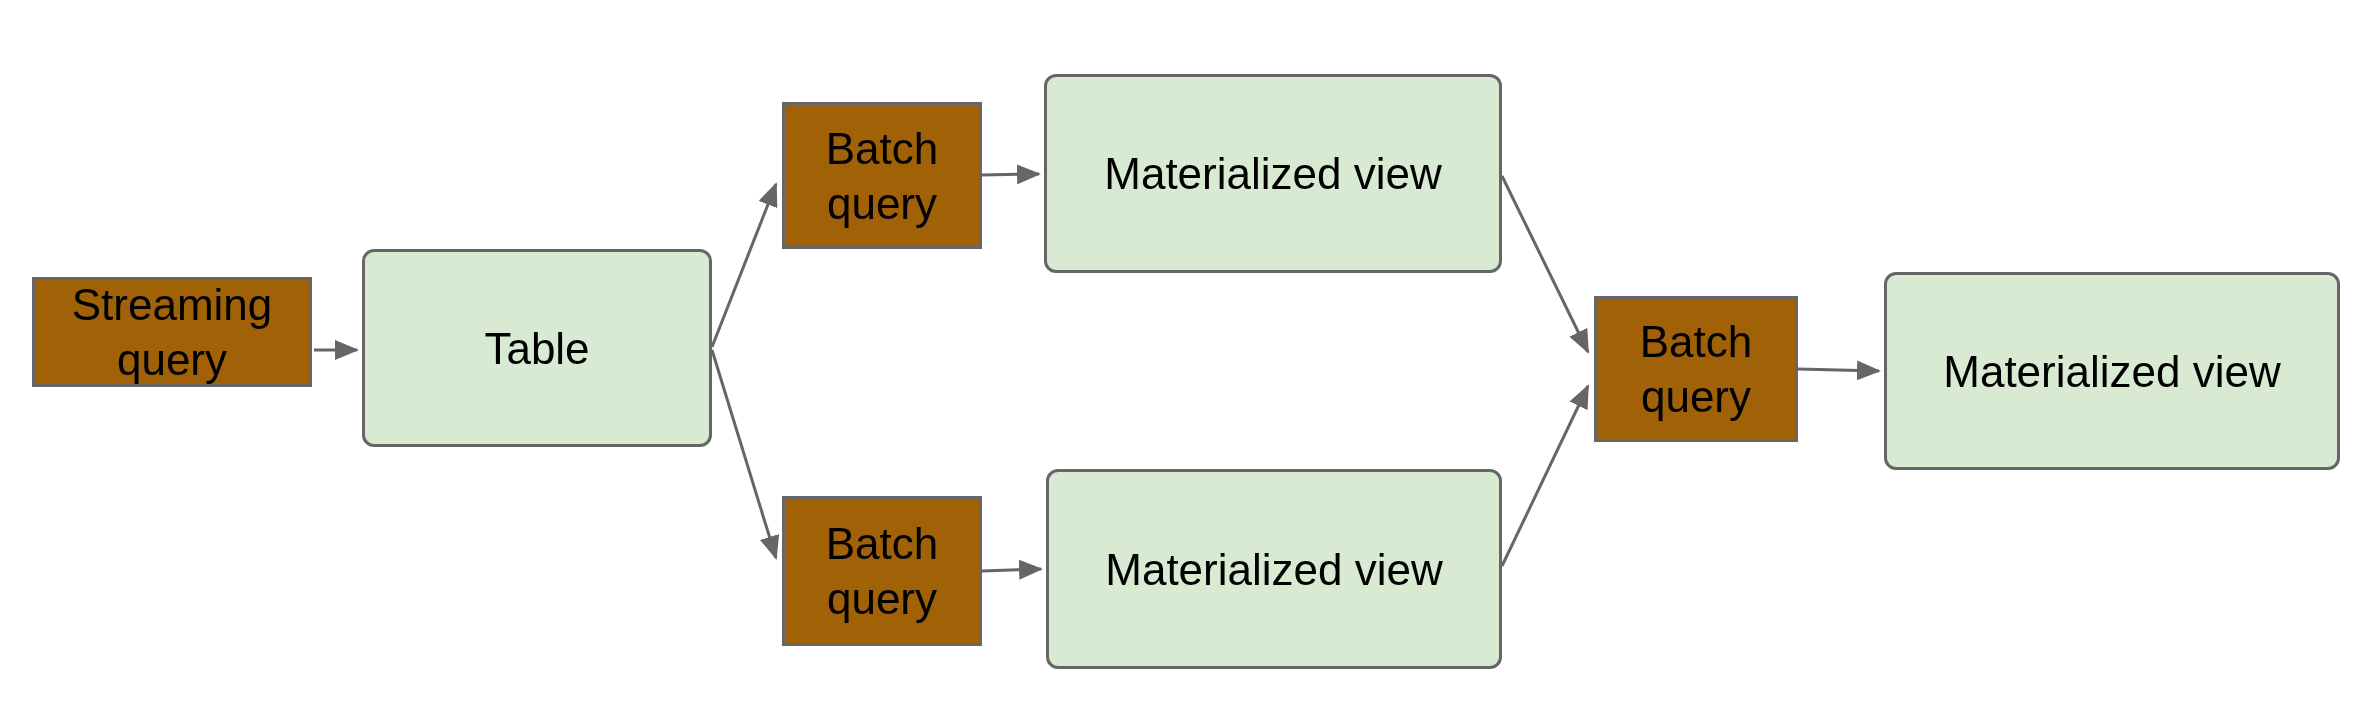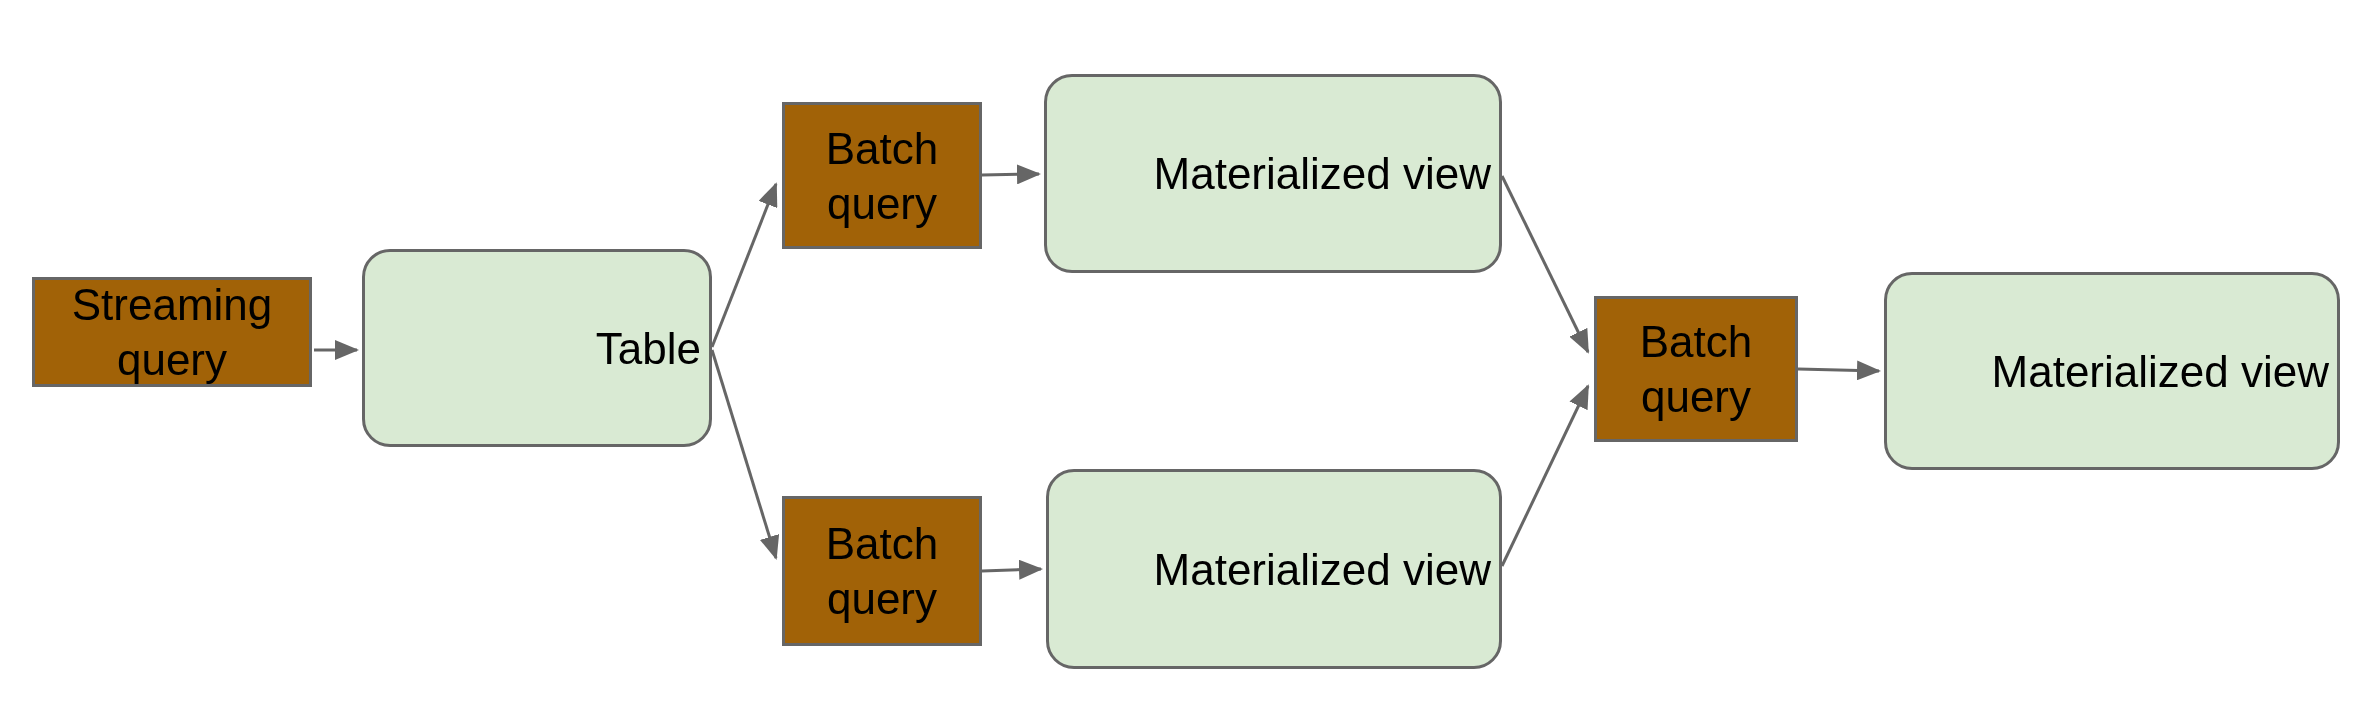--- a/index.html
+++ b/index.html
@@ -17,21 +17,21 @@
     align-items:center;
     justify-content:center;
     text-align:center;
     border:3px solid #666666;
     color:#000000;
     font-size:44px;
     line-height:1.25;
     font-weight:400;
   }
   .query{background:#a16207;}
-  .view{background:#d9ead3;border-radius:28px;justify-content:flex-end;}
+  .view{background:#d9ead3;border-radius:12px;}
   .label{display:block;padding:0 8px;}
   #edges{
     position:absolute;left:0;top:0;
     width:2370px;height:720px;
     pointer-events:none;
   }
   #edges line{stroke:#666666;stroke-width:3;}
 </style>
 </head>
 <body>

